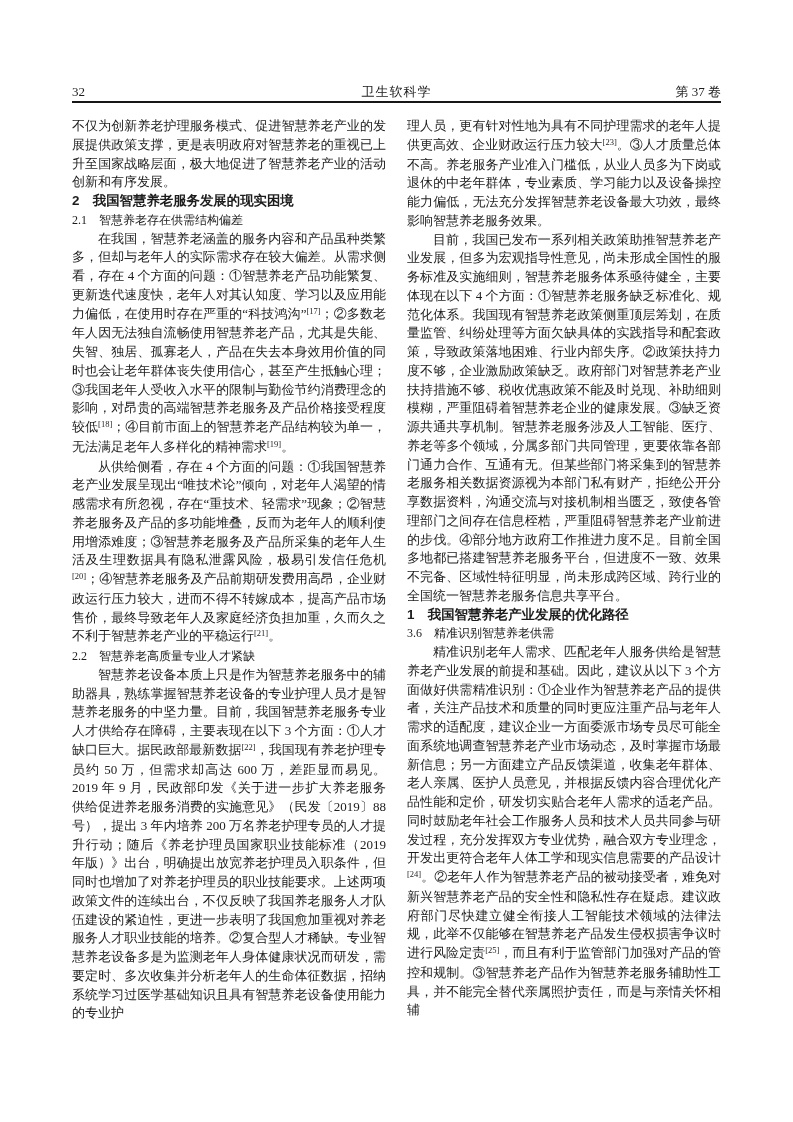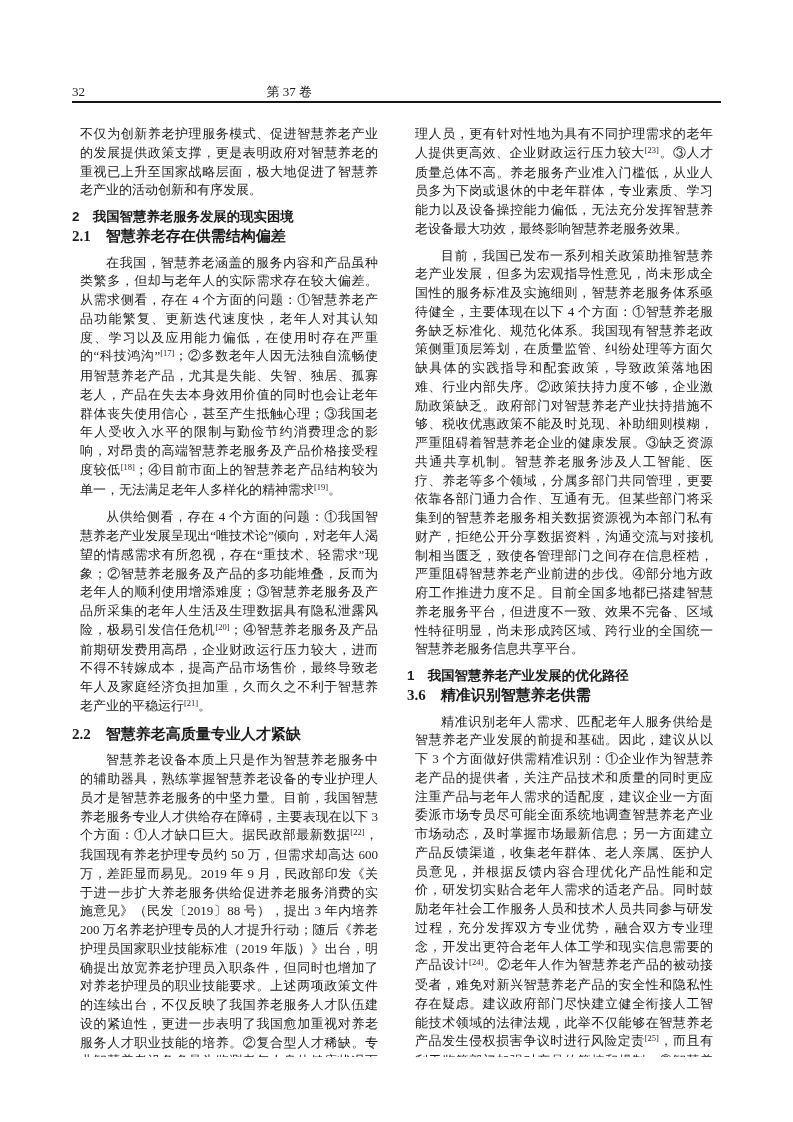--- a/index.html
+++ b/index.html
@@ -32,45 +32,46 @@
   .content {
     position: absolute;
     left: 72px; top: 117px; width: 649px;
     display: flex; gap: 21px;
   }
   .column {
     width: 314px; height: 940px; overflow: hidden;
     font-size: 13px; line-height: 18.75px;
     text-align: justify;
   }
-  .para { margin: 8px; text-indent: 2em; }
+  .para { margin: 0; text-indent: 2em; }
   .para.cont { text-indent: 0; }
   .h1 {
     margin: 0; font-size: 13.4px; line-height: 18.75px;
     font-weight: bold; text-indent: 0;
     font-family: "Liberation Sans", "DejaVu Sans", sans-serif;
     text-align: left;
   }
   .h2 {
-    margin: 0; font-size: 15px; line-height: 18.75px;
-    font-weight: bold; text-indent: 0; text-align: left;
+    margin: 0; font-size: 12px; line-height: 18.75px;
+    font-weight: normal; text-indent: 0; text-align: left;
   }
   .ref {
     font-size: 8.5px;
     position: relative; top: -0.45em;
     letter-spacing: 0;
   }
 </style>
 </head>
 <body>
 
 <div class="page">
 
   <header class="page-header">
     <span class="pagenum">32</span>
+    <span class="jtitle">卫生软科学</span>
     <span class="volume">第 37 卷</span>
   </header>
 
   <div class="header-rule"></div>
 
   <main class="content">
 
     <section class="column">
       <p class="para cont"><span>不仅为创新养老护理服务模式、促进智慧养老产业的发展提供政策支撑，更是表明政府对智慧养老的重视已上升至国家战略层面，极大地促进了智慧养老产业的活动创新和有序发展。</span></p>
       <h2 class="h1">2　我国智慧养老服务发展的现实困境</h2>

